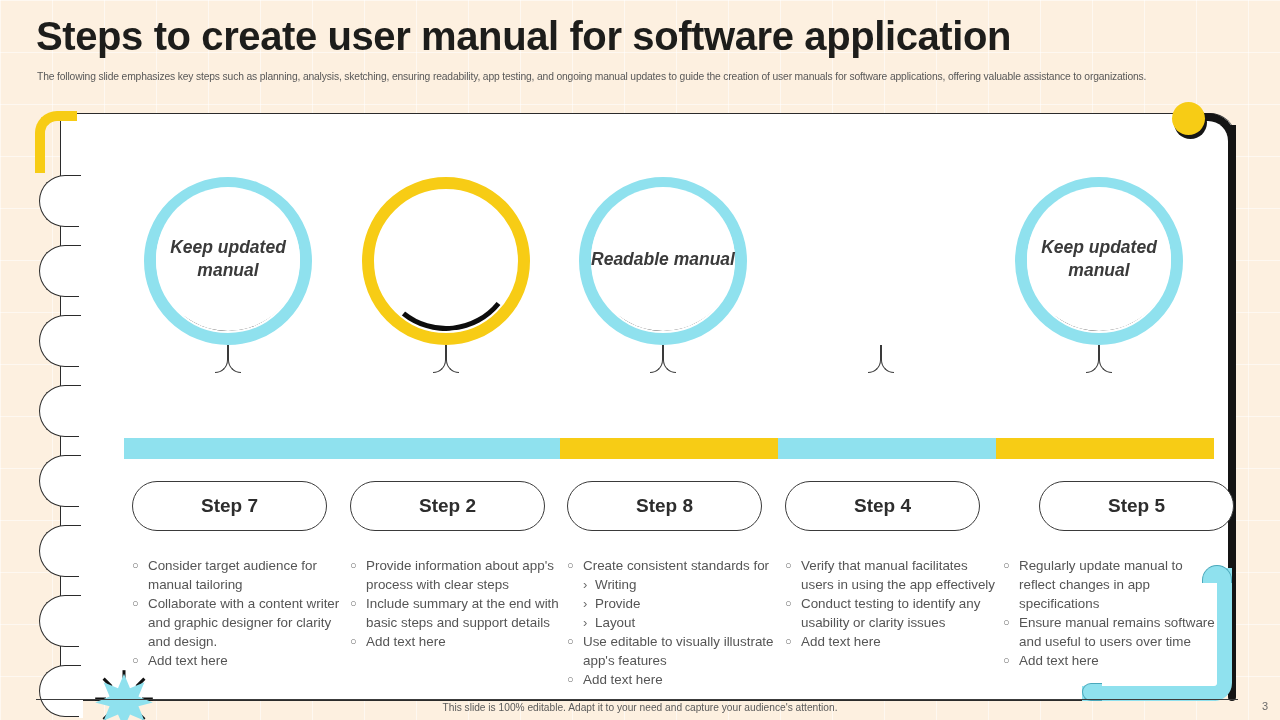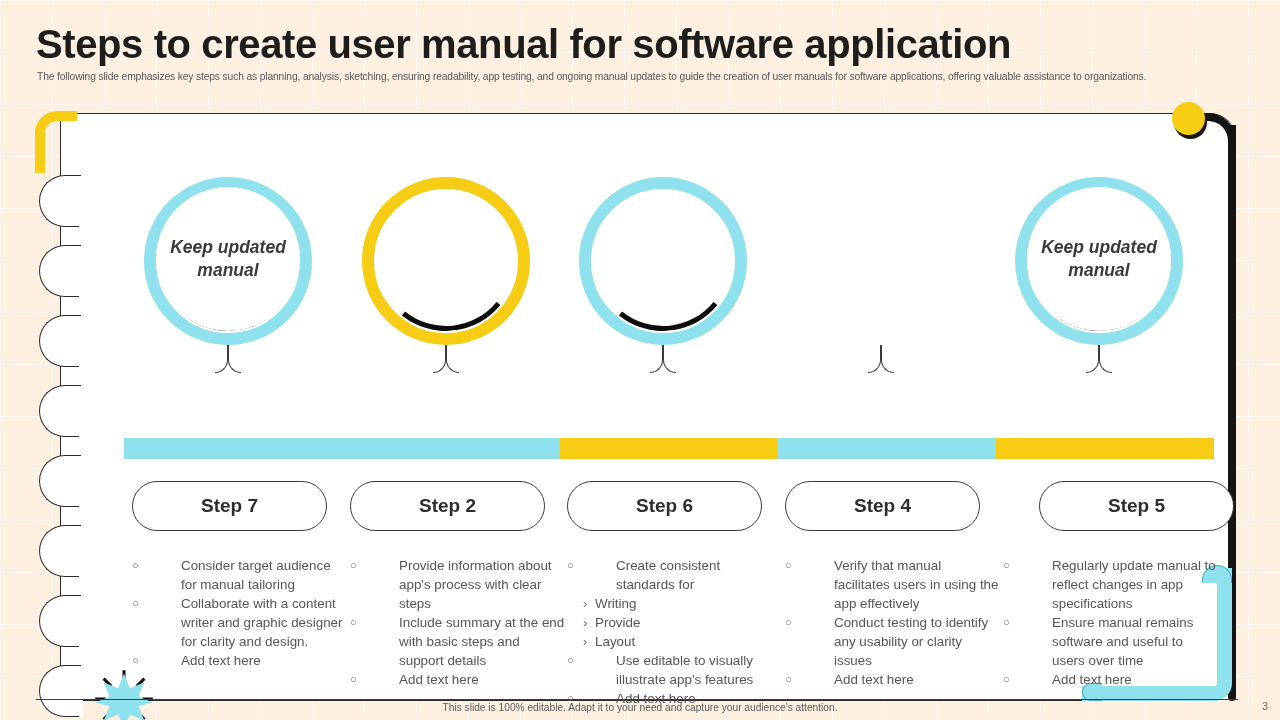--- a/index.html
+++ b/index.html
@@ -17,21 +17,21 @@
       linear-gradient(to right, rgba(255,255,255,0.55) 1px, transparent 1px),
       linear-gradient(to bottom, rgba(255,255,255,0.55) 1px, transparent 1px);
     background-size: 52px 52px;
     position: relative;
   }
 
   
   #slide-title {
     position: absolute;
     left: 36px;
-    top: 22px;
+    top: 14px;
     font-size: 40px;
     font-weight: bold;
     color: #1d1d1b;
     letter-spacing: -0.4px;
     white-space: nowrap;
   }
 
   #slide-subtitle {
     position: absolute;
     left: 37px;
@@ -286,21 +286,21 @@
     align-items: flex-start;
     margin-bottom: 0px;
   }
   .bullet-mark {
     flex: 0 0 auto;
     width: 16px;
     font-size: 11px;
     line-height: 19px;
     color: #6b6b6b;
   }
-  .bullet-text { flex: 1 1 auto; margin-left: 33px; }
+  .bullet-text { flex: 1 1 auto; }
   .sub-row {
     display: flex;
     align-items: flex-start;
     padding-left: 16px;
   }
   .sub-mark {
     flex: 0 0 auto;
     width: 12px;
     color: #6b6b6b;
     font-size: 13px;
@@ -400,20 +400,21 @@
         <div class="circle-ring" style="border-color: rgb(247, 204, 21);"></div>
         <div class="circle-shadow"></div>
       </div>
       <div class="tail" style="left: 397px;">
         <div class="tail-l"></div>
         <div class="tail-r"></div>
       </div>
       <div class="circle-wrap" style="left: 543px;">
         <div class="circle-ring" style="border-color: rgb(143, 225, 238);"></div>
         <div class="circle-shadow"></div>
+        <div class="circle-inner">Readable manual</div>
       </div>
       <div class="tail" style="left: 614px;">
         <div class="tail-l"></div>
         <div class="tail-r"></div>
       </div>
       <div class="tail" style="left: 832px;">
         <div class="tail-l"></div>
         <div class="tail-r"></div>
       </div>
       <div class="circle-wrap" style="left: 979px;">
@@ -423,21 +424,21 @@
       </div>
       <div class="tail" style="left: 1050px;">
         <div class="tail-l"></div>
         <div class="tail-r"></div>
       </div>
     </div>
 
   <div id="pills">
       <div class="step-pill" style="left: 96px;">Step 7</div>
       <div class="step-pill" style="left: 314px;">Step 2</div>
-      <div class="step-pill" style="left: 531px;">Step 6</div>
+      <div class="step-pill" style="left: 531px;">Step 8</div>
       <div class="step-pill" style="left: 749px;">Step 4</div>
       <div class="step-pill" style="left: 1003px;">Step 5</div>
     </div>
 
   <div id="columns">
       <div class="bullets" style="left: 96px;">
         <div class="bullet-row">
           <span class="bullet-mark">○</span>
           <span class="bullet-text">Consider target audience for manual tailoring</span>
         </div>

